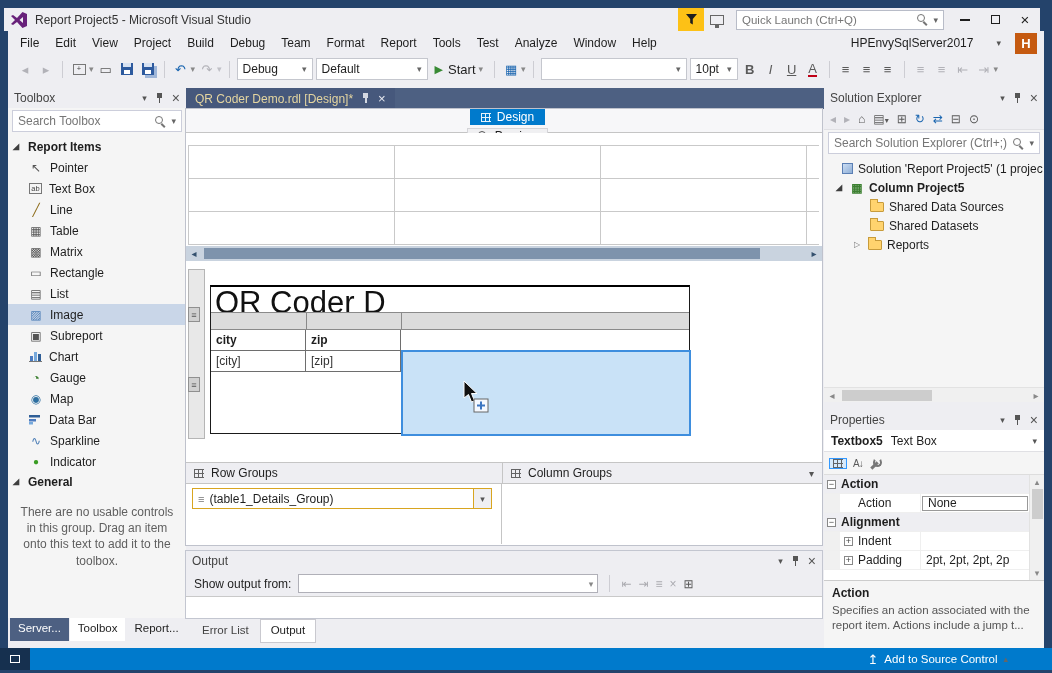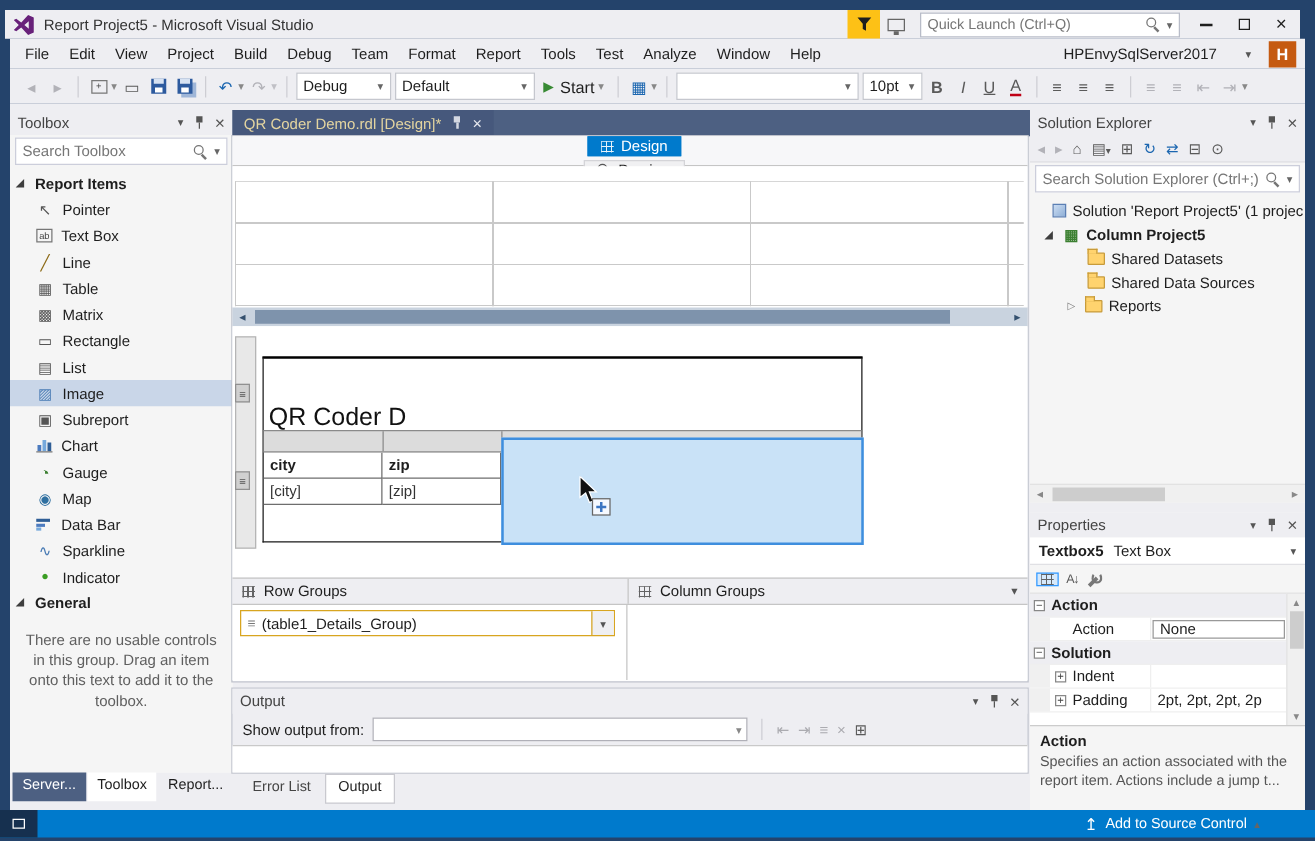--- a/index.html
+++ b/index.html
@@ -101,21 +101,21 @@
   .surface1{position:absolute;left:0;top:24px;width:636px;height:113px;background:#fff;overflow:hidden;}
   .dgrid{position:absolute;left:2px;top:12px;width:631px;height:100px;background-image:repeating-linear-gradient(to bottom,#C9C9C9 0 1px,transparent 1px 33px),repeating-linear-gradient(to right,#C9C9C9 0 1px,transparent 1px 206px);}
   .hscroll{position:absolute;left:0;top:137px;width:636px;height:15px;background:#C9D3DF;display:flex;align-items:center;}
   .hs-arrow{width:16px;text-align:center;color:#34506E;font-size:10px;flex:none;}
   .hs-thumb{height:11px;background:#7E93AC;width:556px;margin:0 2px;}
 
   .surface2{position:absolute;left:0;top:152px;width:636px;height:201px;background:#fff;overflow:hidden;}
   .ruler{position:absolute;left:2px;top:8px;width:17px;height:170px;background:#E8E8E8;border:1px solid #B5B5B5;}
   .rhandle{position:absolute;left:2px;width:12px;height:15px;background:#D0D0D0;border:1px solid #909090;color:#555;font-size:9px;display:flex;align-items:center;justify-content:center;}
   .rtable{position:absolute;left:24px;top:24px;width:480px;height:149px;border:1px solid #1A1A1A;border-top:2px solid #000;background:#fff;}
-  .rtitle{height:25px;overflow:hidden;font-size:20px;line-height:31px;padding-left:4px;color:#111;white-space:nowrap;margin-top:32px;}
+  .rtitle{height:25px;overflow:hidden;font-size:31px;line-height:31px;padding-left:4px;color:#111;white-space:nowrap;}
   .rhandles{position:relative;height:18px;background:#DCDCDC;border-top:1px solid #8A8A8A;border-bottom:1px solid #8A8A8A;}
   .vline{position:absolute;top:0;bottom:0;width:1px;background:#8A8A8A;}
   .rrow{display:flex;height:21px;}
   .rcell{display:flex;align-items:center;padding-left:5px;border-right:1px solid #6E6E6E;border-bottom:1px solid #6E6E6E;overflow:hidden;white-space:nowrap;}
   .rc1{width:95px;flex:none;}
   .rc2{width:95px;flex:none;}
   .rc3{flex:1;border-right:none;}
   .hdr{font-weight:bold;color:#1E1E1E;}
   .det{color:#333;}
   .selcell{position:absolute;left:190px;top:63px;width:290px;height:86px;background:#C9E2F7;border:2px solid #3E8EDE;z-index:3;}
@@ -550,25 +550,25 @@
         <span class="icon-sln"></span>
         <span>Solution 'Report Project5' (1 projec</span>
       </div>
       <div class="tree-row" style="padding-left:12px;font-weight:bold;">
         <span class="exp">◢</span>
         <span class="ticon" style="color:#3C8031;">▦</span>
         <span>Column Project5</span>
       </div>
       <div class="tree-row" style="padding-left:46px;">
         <span class="icon-folder"></span>
-        <span>Shared Datasets</span>
+        <span>Shared Data Sources</span>
       </div>
       <div class="tree-row" style="padding-left:46px;">
         <span class="icon-folder"></span>
-        <span>Shared Data Sources</span>
+        <span>Shared Datasets</span>
       </div>
       <div class="tree-row" style="padding-left:30px;">
         <span class="exp" style="color:#777;">▷</span>
         <span class="icon-folder"></span>
         <span>Reports</span>
       </div>
     </div>
     <div class="se-hscroll">
       <span class="hs-arrow">◂</span>
       <span class="hs-thumb"></span>
@@ -603,21 +603,21 @@
         <span>Action</span>
       </div>
       <div class="prow">
         <span class="plabel">
             <span>Action</span>
           </span>
         <span class="pvalue editing">None</span>
       </div>
       <div class="prow group">
         <span class="expander">−</span>
-        <span>Solution</span>
+        <span>Alignment</span>
       </div>
       <div class="prow">
         <span class="plabel haskid">
             <span class="expander">+</span>
             <span>Indent</span>
           </span>
         <span class="pvalue"></span>
       </div>
       <div class="prow">
         <span class="plabel haskid">

